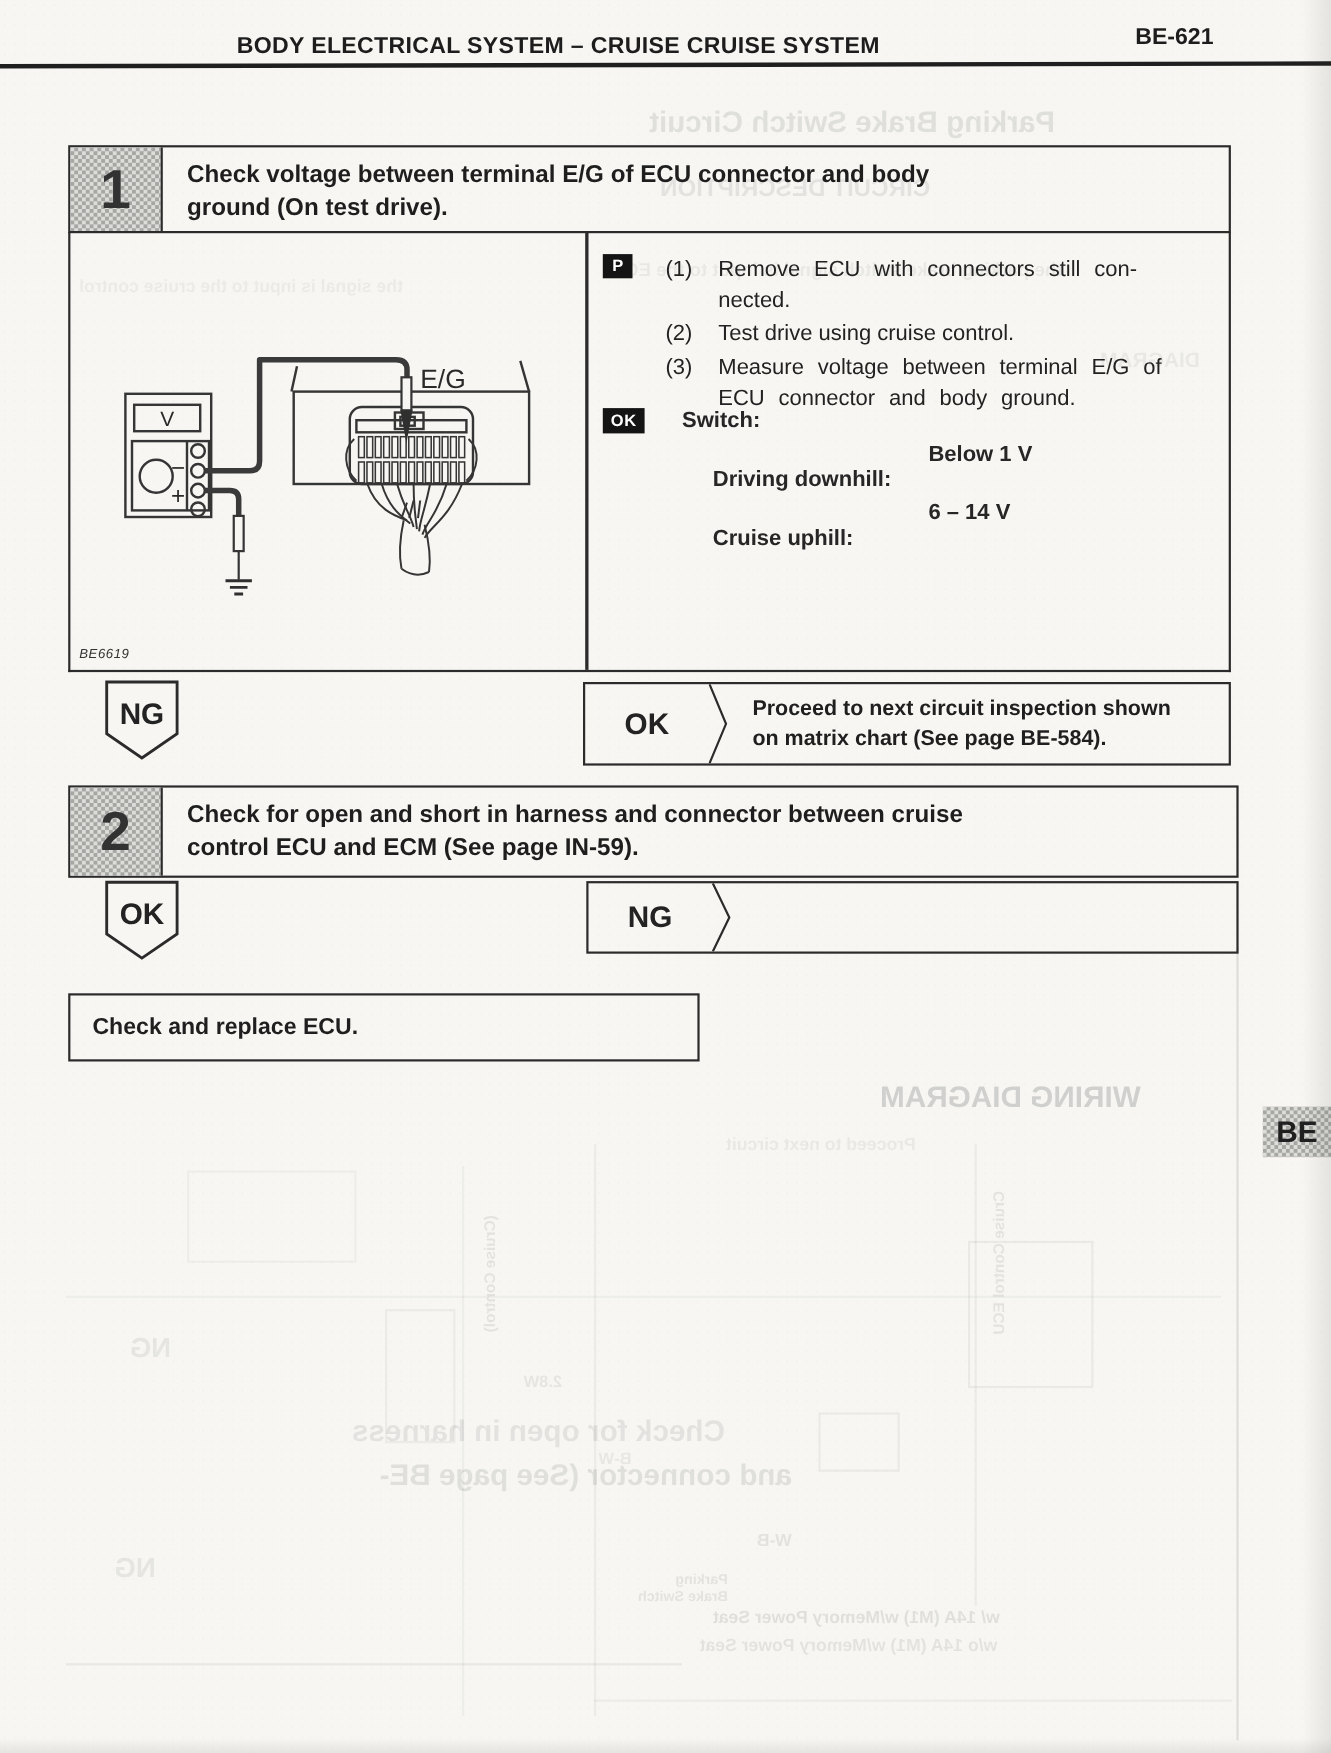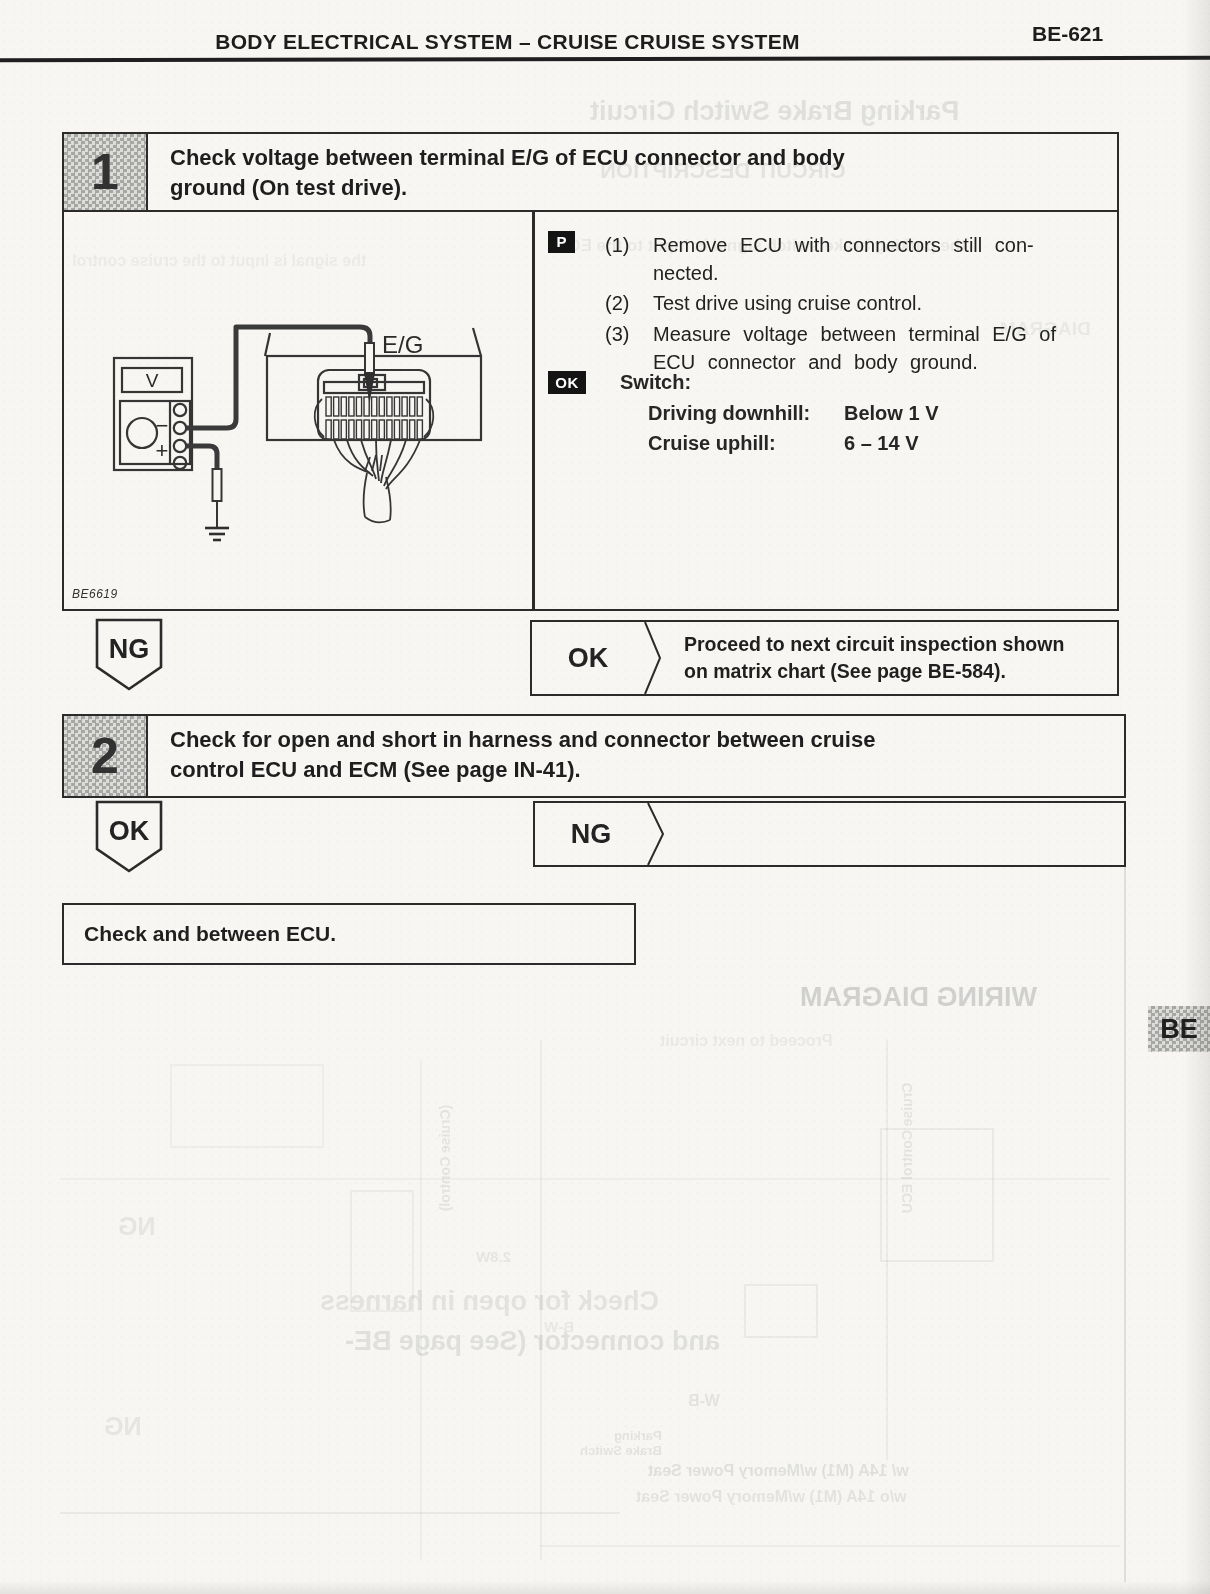--- a/index.html
+++ b/index.html
@@ -43,21 +43,21 @@
   .badge-p{width:27px;height:22px;font-size:15px;}
   .badge-ok{width:38px;height:23px;font-size:15px;letter-spacing:.5px;}
   .proc-row{display:flex;gap:4px;}
   .proc-list{display:flex;flex-direction:column;gap:2px;font-size:20px;line-height:1.42;color:#222;}
   .proc-item{display:flex;}
   .proc-num{width:48px;flex:none;}
   .proc-text{width:460px;}
   .spread{word-spacing:7px;}
   .volt-head{font-size:20px;font-weight:bold;}
   .volt-row{display:flex;font-size:20px;font-weight:bold;line-height:1.5;}
-  .volt-label{width:196px;}
+  .volt-label{width:196px;margin-top:23px;}
 
   
   .pent{width:68px;height:74px;}
   .pent svg{display:block;}
   .pent text{font-size:27px;font-weight:bold;fill:#232323;}
 
   
   .result{border:2.5px solid #2b2b2b;display:flex;align-items:stretch;background:transparent;}
   .result-label{width:112px;display:flex;align-items:center;justify-content:center;
     font-size:27px;font-weight:bold;color:#232323;flex:none;}
@@ -286,39 +286,39 @@
       <svg class="chev" viewBox="0 0 18 72" width="18" height="72" preserveAspectRatio="none">
         <polyline points="1,0 16,36 1,72"></polyline>
       </svg>
       <div class="result-text pre">Proceed to next circuit inspection shown
 on matrix chart (See page BE-584).</div>
     </div>
 
     <div class="abs stepbox" style="left:62px;top:714px;width:1060px;height:80px;">
       <div class="badge-num hatch">2</div>
       <div class="step-title pre">Check for open and short in harness and connector between cruise
-control ECU and ECM (See page IN-41).</div>
+control ECU and ECM (See page IN-59).</div>
     </div>
 
     <div class="abs pent" style="left:95px;top:800px;">
       <svg width="68" height="74" viewBox="0 0 68 74">
         <polygon points="2,2 66,2 66,49 34,71 2,49" fill="#f7f6f2" stroke="#2b2b2b" stroke-width="2.6"></polygon>
         <text x="34" y="40" text-anchor="middle" id="ok2-label">OK</text>
       </svg>
     </div>
 
     <div class="abs result" style="left:533px;top:801px;width:589px;height:62px;">
       <div class="result-label">NG</div>
       <svg class="chev" viewBox="0 0 18 62" width="18" height="62" preserveAspectRatio="none">
         <polyline points="1,0 16,31 1,62"></polyline>
       </svg>
     </div>
 
     <div class="abs final-box" style="left:62px;top:903px;width:550px;height:58px;">
-      <span>Check and between ECU.</span>
+      <span>Check and replace ECU.</span>
     </div>
 
     <div class="abs side-tab hatch" style="left:1148px;top:1006px;width:62px;height:46px;">BE</div>
 
     <div class="edge-r"></div>
     <div class="edge-b"></div>
   </div>
 </div>
 
 </body></html>

